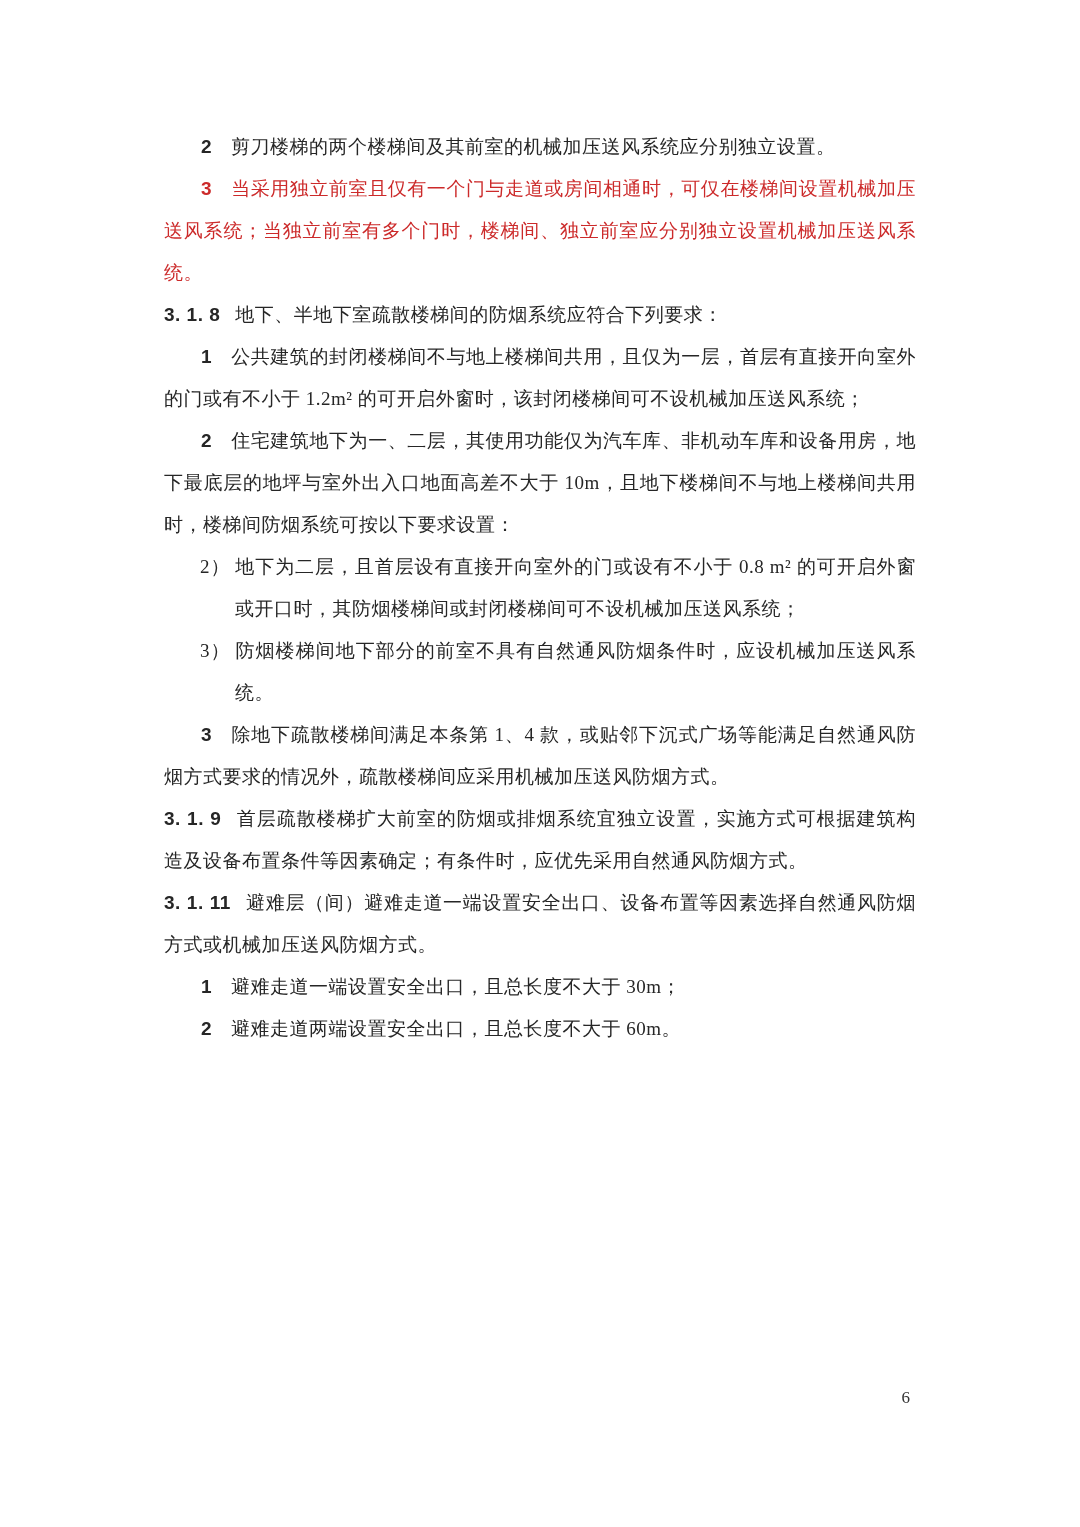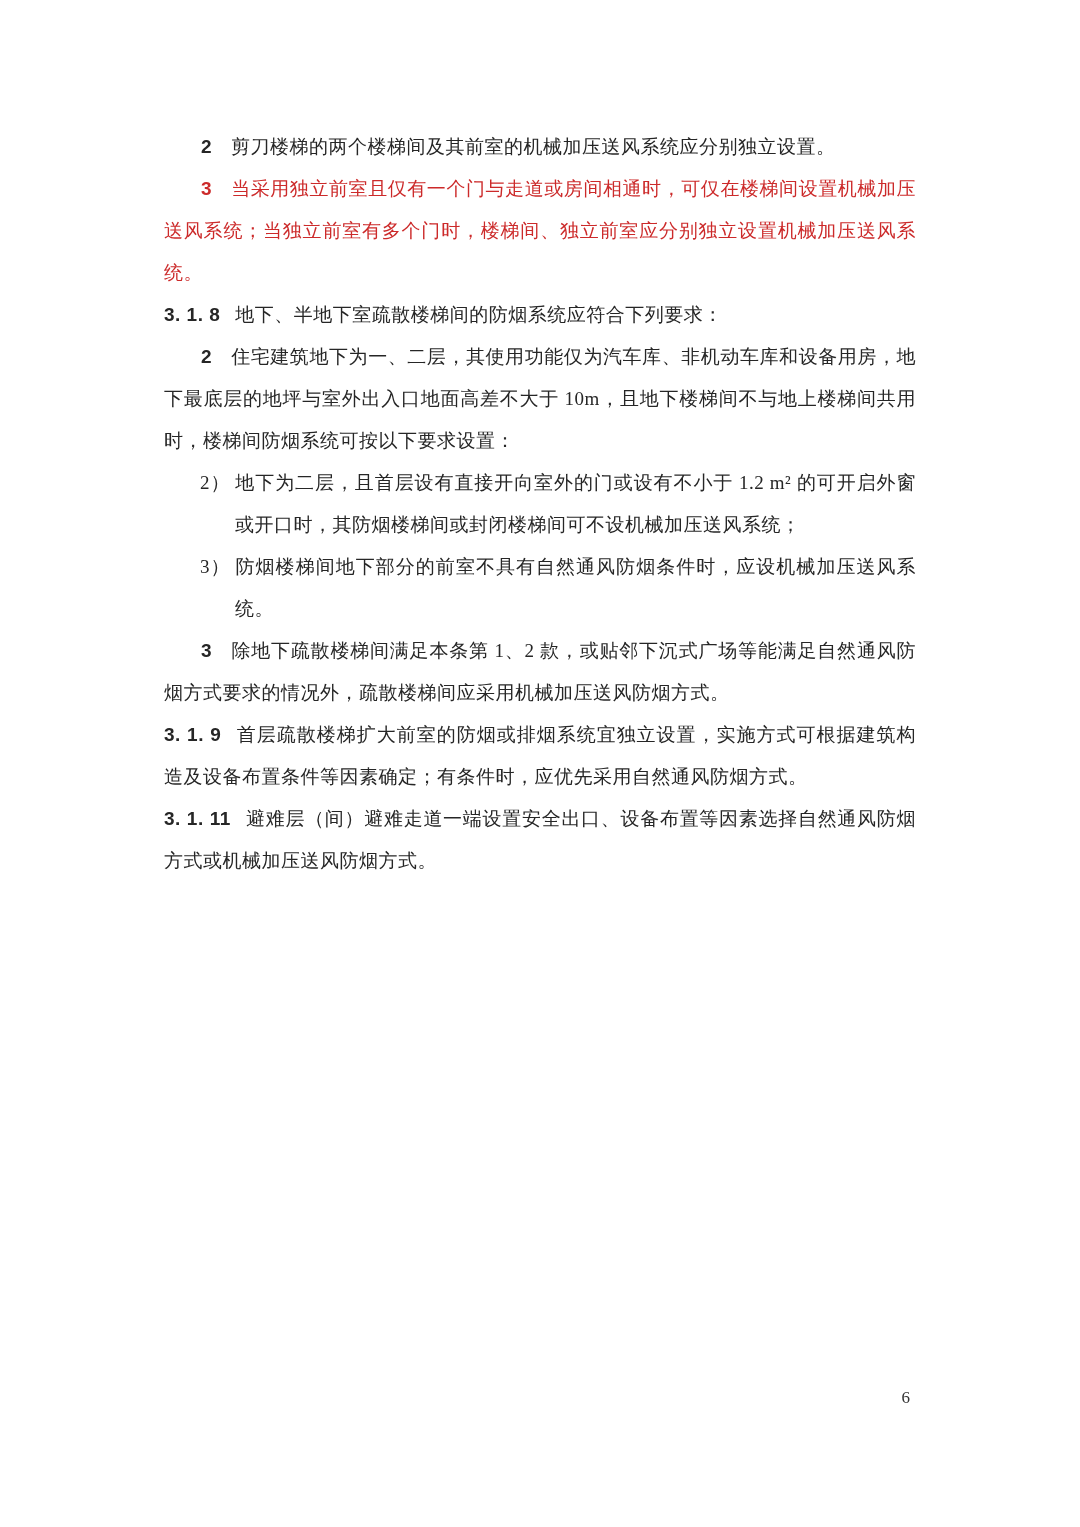--- a/index.html
+++ b/index.html
@@ -79,34 +79,37 @@
 <div class="page">
   <div class="content">
 
     <p class="para item"><span class="num">2</span><span>剪刀楼梯的两个楼梯间及其前室的机械加压送风系统应分别独立设置。</span></p>
 
     <p class="para item red"><span class="num">3</span><span>当采用独立前室且仅有一个门与走道或房间相通时，可仅在楼梯间设置机械加压送风系统；当独立前室有多个门时，楼梯间、独立前室应分别独立设置机械加压送风系统。</span></p>
 
 
     <p class="para clause"><span class="num">3. 1. 8</span><span>地下、半地下室疏散楼梯间的防烟系统应符合下列要求：</span></p>
 
+    <p class="para item"><span class="num">1</span><span>公共建筑的封闭楼梯间不与地上楼梯间共用，且仅为一层，首层有直接开向室外的门或有不小于 1.2m² 的可开启外窗时，该封闭楼梯间可不设机械加压送风系统；</span></p>
 
     <p class="para item"><span class="num">2</span><span>住宅建筑地下为一、二层，其使用功能仅为汽车库、非机动车库和设备用房，地下最底层的地坪与室外出入口地面高差不大于 10m，且地下楼梯间不与地上楼梯间共用时，楼梯间防烟系统可按以下要求设置：</span></p>
 
 
-    <p class="para subitem"><span class="num">2）</span><span>地下为二层，且首层设有直接开向室外的门或设有不小于 1.2 m² 的可开启外窗或开口时，其防烟楼梯间或封闭楼梯间可不设机械加压送风系统；</span></p>
+    <p class="para subitem"><span class="num">2）</span><span>地下为二层，且首层设有直接开向室外的门或设有不小于 0.8 m² 的可开启外窗或开口时，其防烟楼梯间或封闭楼梯间可不设机械加压送风系统；</span></p>
 
     <p class="para subitem"><span class="num">3）</span><span>防烟楼梯间地下部分的前室不具有自然通风防烟条件时，应设机械加压送风系统。</span></p>
 
-    <p class="para item"><span class="num">3</span><span>除地下疏散楼梯间满足本条第 1、2 款，或贴邻下沉式广场等能满足自然通风防烟方式要求的情况外，疏散楼梯间应采用机械加压送风防烟方式。</span></p>
+    <p class="para item"><span class="num">3</span><span>除地下疏散楼梯间满足本条第 1、4 款，或贴邻下沉式广场等能满足自然通风防烟方式要求的情况外，疏散楼梯间应采用机械加压送风防烟方式。</span></p>
 
     <p class="para clause"><span class="num">3. 1. 9</span><span>首层疏散楼梯扩大前室的防烟或排烟系统宜独立设置，实施方式可根据建筑构造及设备布置条件等因素确定；有条件时，应优先采用自然通风防烟方式。</span></p>
 
 
     <p class="para clause"><span class="num">3. 1. 11</span><span>避难层（间）避难走道一端设置安全出口、设备布置等因素选择自然通风防烟方式或机械加压送风防烟方式。</span></p>
 
 
+    <p class="para item"><span class="num">1</span><span>避难走道一端设置安全出口，且总长度不大于 30m；</span></p>
 
+    <p class="para item"><span class="num">2</span><span>避难走道两端设置安全出口，且总长度不大于 60m。</span></p>
 
   </div>
 
   <div class="page-number">6</div>
 </div>
 
 </body></html>

